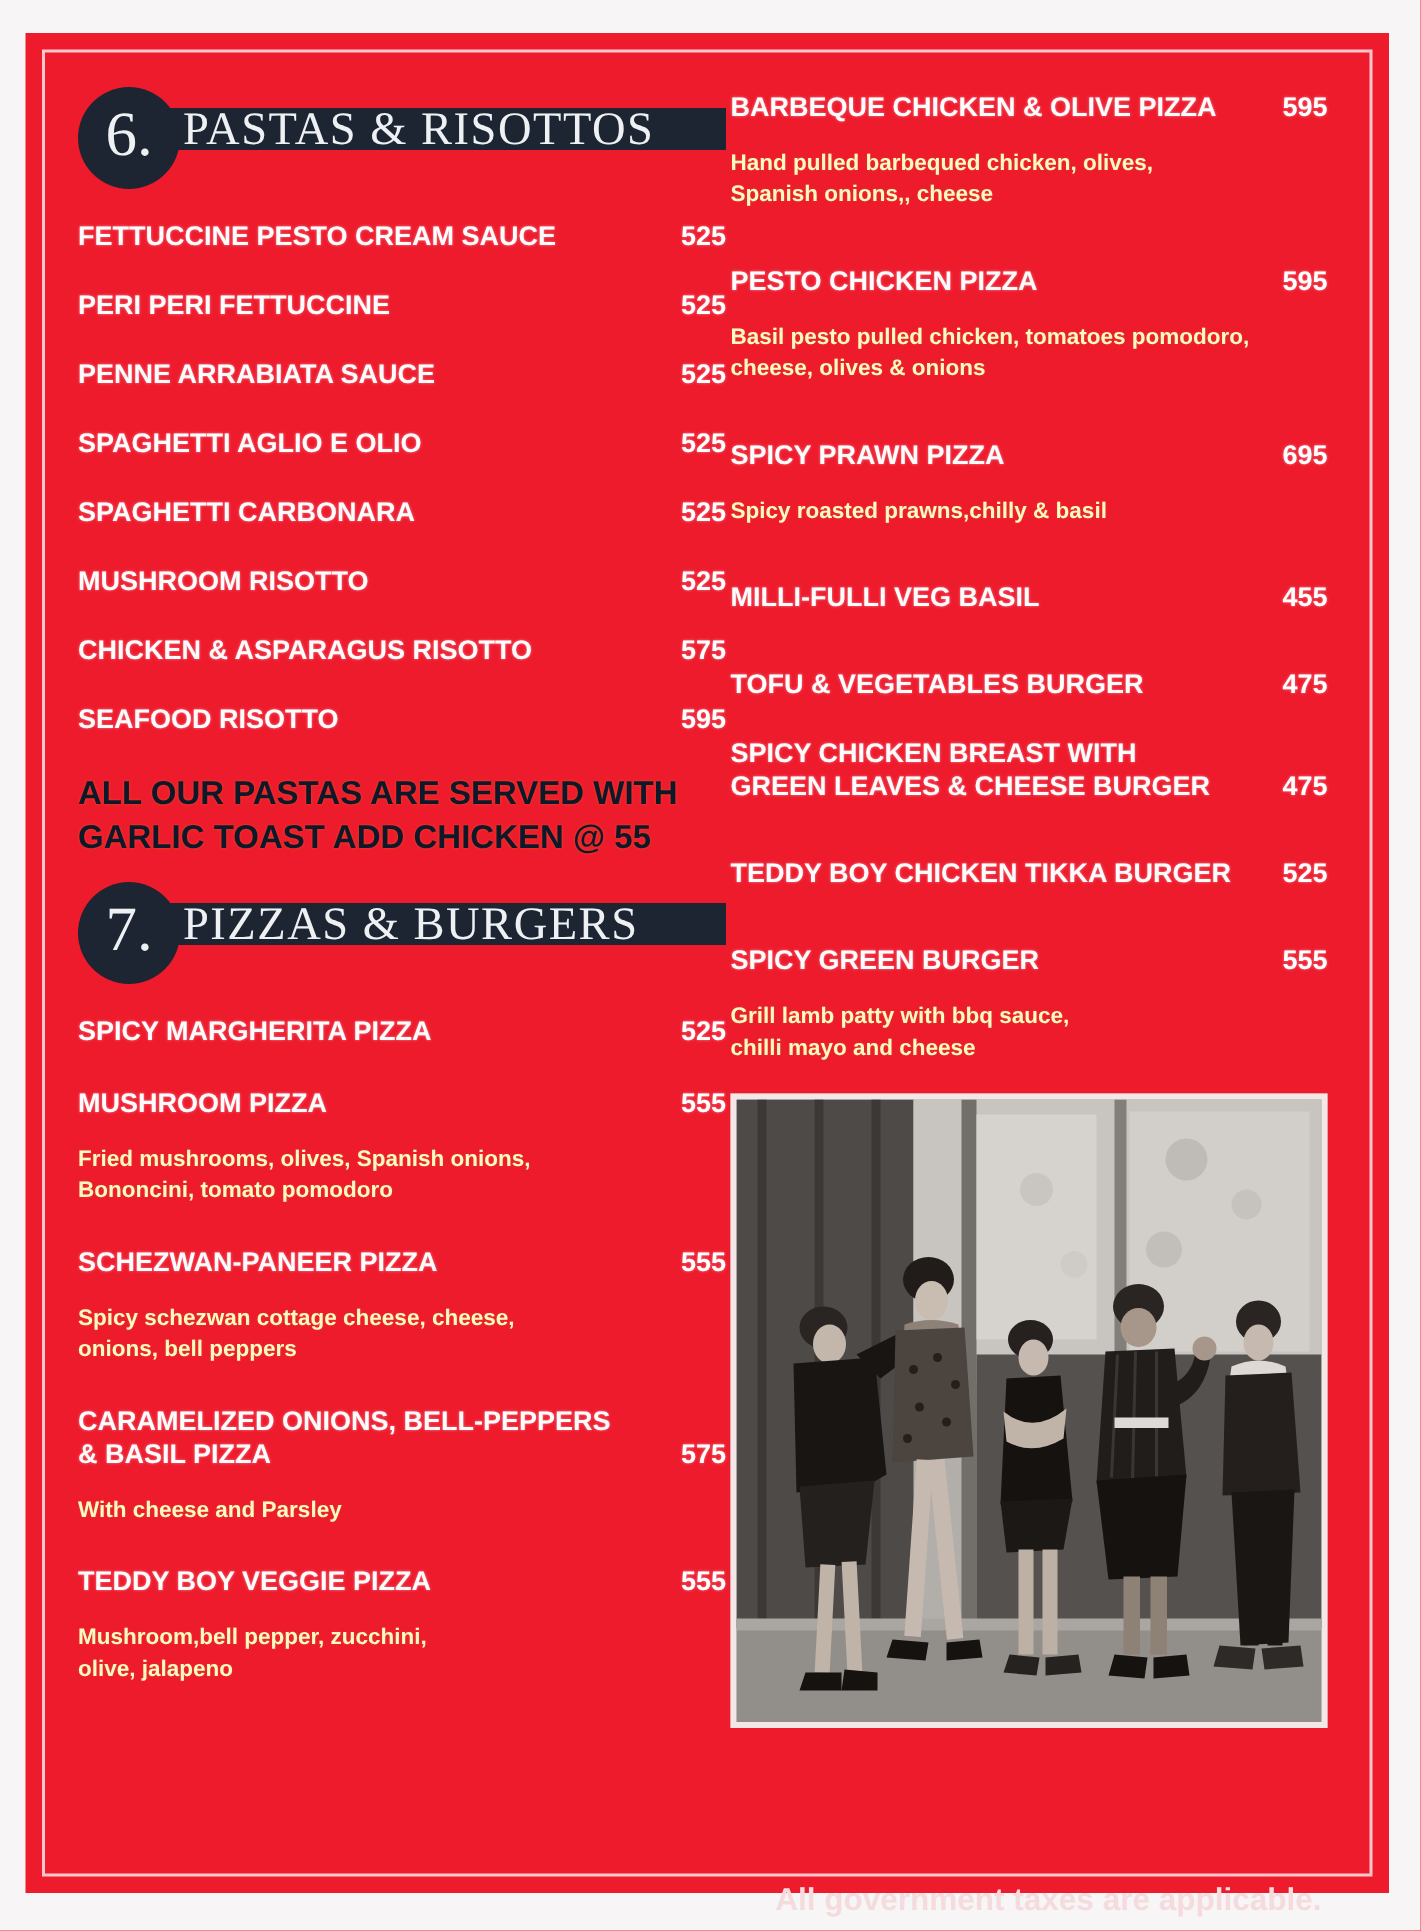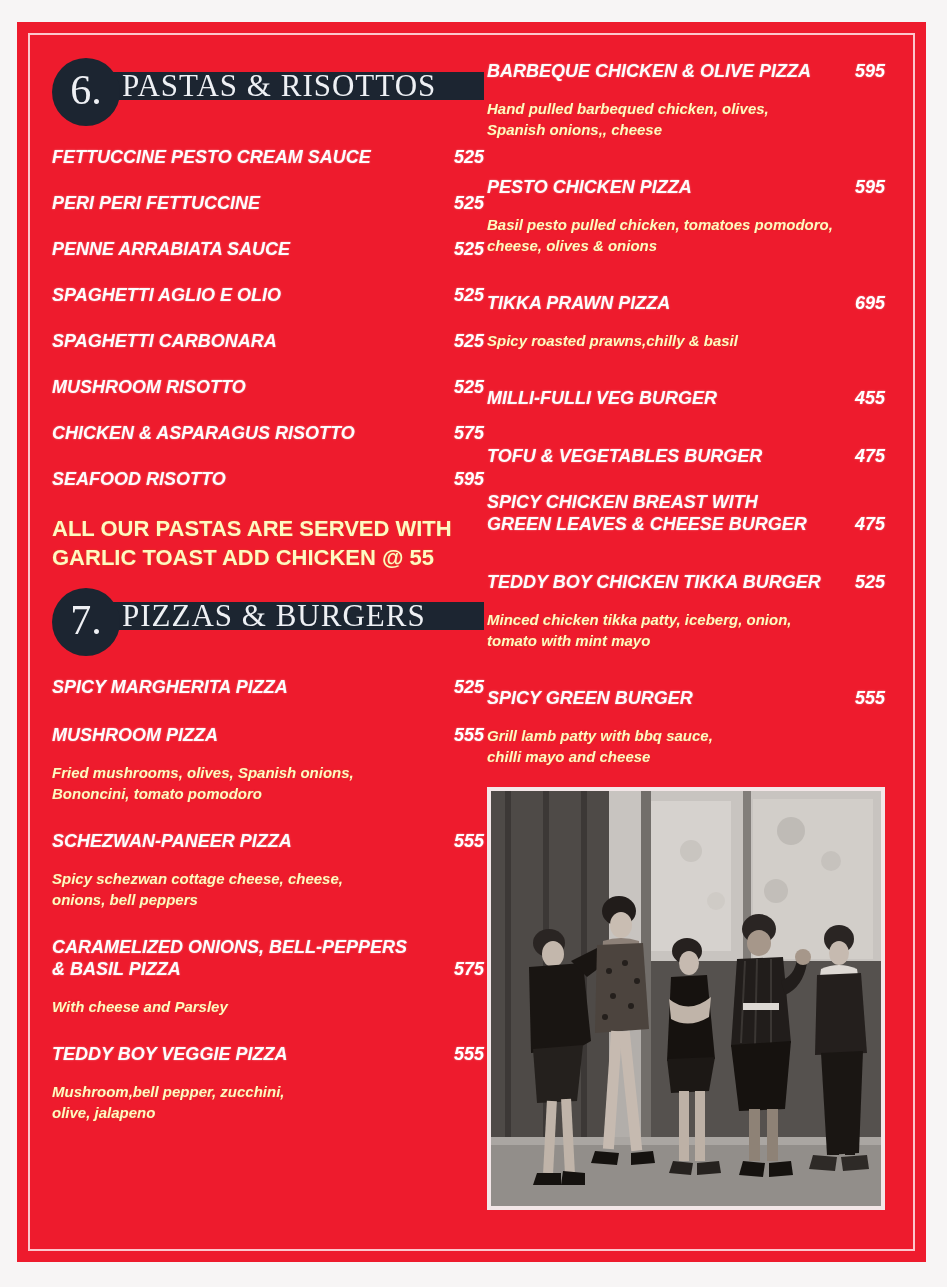--- a/index.html
+++ b/index.html
@@ -38,40 +38,40 @@
     position:absolute; left:42px; right:0; top:14px; height:28px;
     background:#1c2531;
     display:flex; align-items:center; padding-left:28px;
   }
   .badge-title {
     font-family:"Liberation Serif", serif;
     font-size:31px; letter-spacing:1px; color:#eef0f4; white-space:pre;
   }
 
   
-  .item { margin-bottom:24px;font-style:italic; }
+  .item { margin-bottom:24px; }
   .item.gap-lg { margin-bottom:26px; }
   .irow { display:flex; align-items:flex-start; }
   .iname {
     flex:1; font-size:18px; font-weight:700; color:#fdfcfc;
     white-space:pre; line-height:22px;
     text-shadow:0 0 2px rgba(255,255,255,0.45);
   }
   .iprice {
     font-size:18px; font-weight:700; color:#ffffff;
     line-height:22px; align-self:flex-end;
     text-shadow:0 0 2px rgba(255,255,255,0.45);
   }
   .idesc {
     font-size:15px; font-weight:700; color:#fef9c3;
     white-space:pre; line-height:21px; margin-top:16px;
     text-shadow:0 0 2px rgba(200,120,0,0.35);
   }
   .pasta-note {
-    font-size:22px; font-weight:800; color:#fef9c3;
+    font-size:22px; font-weight:800; color:#0f172a;
     white-space:pre; line-height:29px;
     margin-top:4px; margin-bottom:16px;
     text-shadow:0 0 2px rgba(220,150,0,0.4);
   }
 
   
   .photo-frame {
     width:398px; height:423px; margin-top:20px;
     border:4px solid #f3e7e8; background:#b5b1ad;
   }
@@ -216,28 +216,28 @@
       <div class="item" style="margin-bottom:36px">
         <div class="irow">
           <div class="iname">PESTO CHICKEN PIZZA</div>
           <div class="iprice">595</div>
         </div>
         <div class="idesc">Basil pesto pulled chicken, tomatoes pomodoro,
 cheese, olives &amp; onions</div>
       </div>
       <div class="item" style="margin-bottom:36px">
         <div class="irow">
-          <div class="iname">TIKKA PRAWN PIZZA</div>
+          <div class="iname">SPICY PRAWN PIZZA</div>
           <div class="iprice">695</div>
         </div>
         <div class="idesc">Spicy roasted prawns,chilly &amp; basil</div>
       </div>
       <div class="item" style="margin-bottom:36px">
         <div class="irow">
-          <div class="iname">MILLI-FULLI VEG BURGER</div>
+          <div class="iname">MILLI-FULLI VEG BASIL</div>
           <div class="iprice">455</div>
         </div>
       </div>
       <div class="item" style="margin-bottom:24px">
         <div class="irow">
           <div class="iname">TOFU &amp; VEGETABLES BURGER</div>
           <div class="iprice">475</div>
         </div>
       </div>
       <div class="item" style="margin-bottom:36px">
@@ -245,22 +245,20 @@
           <div class="iname">SPICY CHICKEN BREAST WITH
 GREEN LEAVES &amp; CHEESE BURGER</div>
           <div class="iprice">475</div>
         </div>
       </div>
       <div class="item" style="margin-bottom:36px">
         <div class="irow">
           <div class="iname">TEDDY BOY CHICKEN TIKKA BURGER</div>
           <div class="iprice">525</div>
         </div>
-        <div class="idesc">Minced chicken tikka patty, iceberg, onion,
-tomato with mint mayo</div>
       </div>
       <div class="item" style="margin-bottom:0">
         <div class="irow">
           <div class="iname">SPICY GREEN BURGER</div>
           <div class="iprice">555</div>
         </div>
         <div class="idesc">Grill lamb patty with bbq sauce,
 chilli mayo and cheese</div>
       </div>
 

